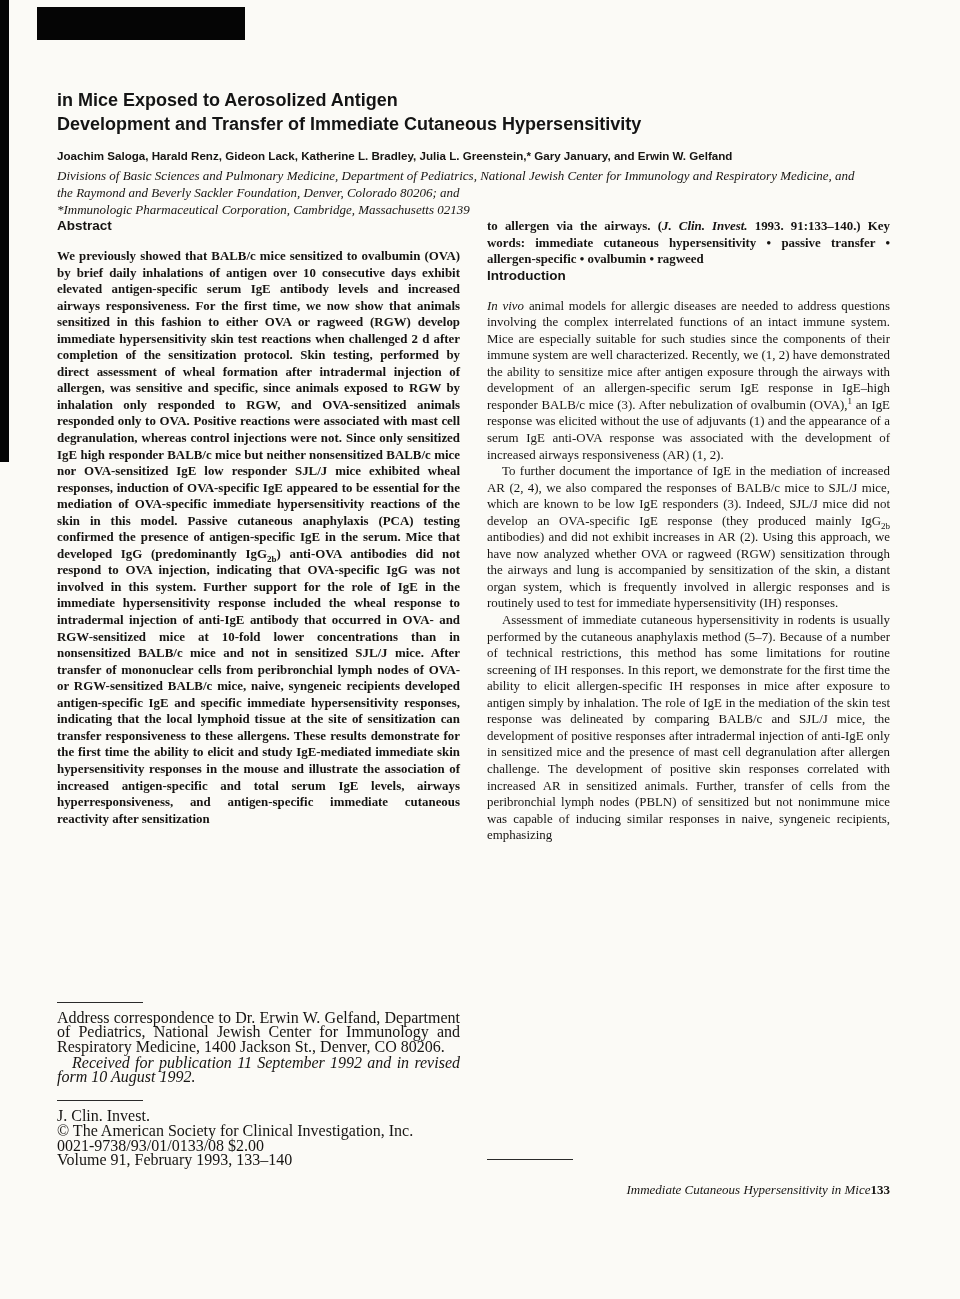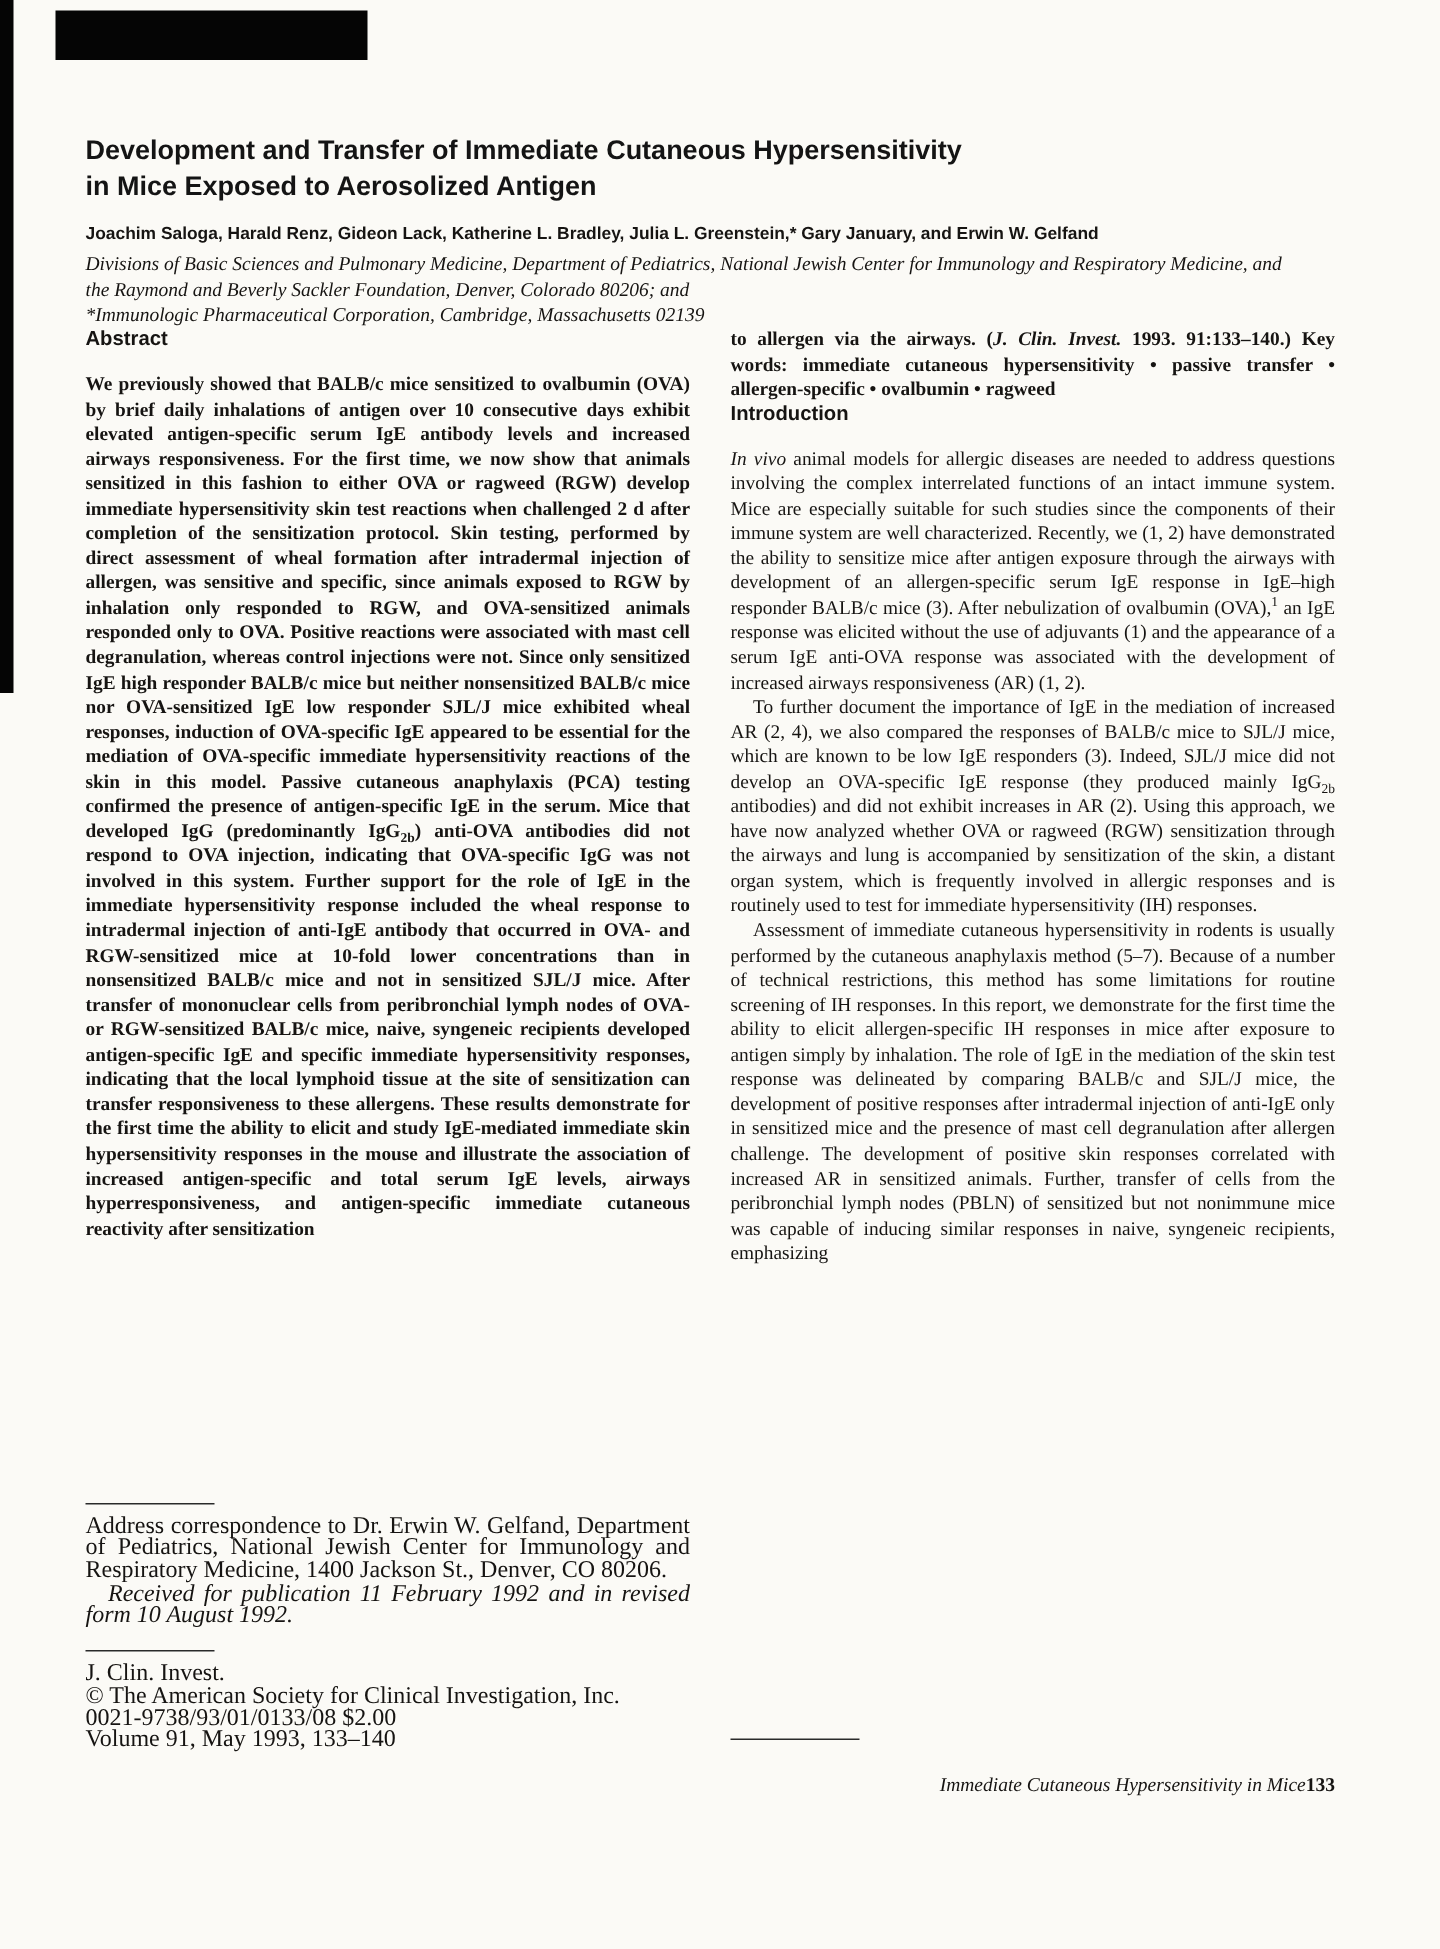--- a/index.html
+++ b/index.html
@@ -104,45 +104,45 @@
 </head>
 <body>
 
 <div class="page">
 
   <div class="artifact-top"></div>
   <div class="artifact-left"></div>
 
   <header>
     <h1 class="title">
+      <span class="tl">in Mice Exposed to Aerosolized Antigen</span>
       <span class="tl">Development and Transfer of Immediate Cutaneous Hypersensitivity</span>
-      <span class="tl">in Mice Exposed to Aerosolized Antigen</span>
     </h1>
     <p class="authors">Joachim Saloga, Harald Renz, Gideon Lack, Katherine L. Bradley, Julia L. Greenstein,* Gary January, and Erwin W. Gelfand</p>
     <p class="affil">
       <span>Divisions of Basic Sciences and Pulmonary Medicine, Department of Pediatrics, National Jewish Center for Immunology and Respiratory Medicine, and the Raymond and Beverly Sackler Foundation, Denver, Colorado 80206; and</span><br>
       <span>*Immunologic Pharmaceutical Corporation, Cambridge, Massachusetts 02139</span>
     </p>
   </header>
 
   <div class="columns">
 
     <section class="col">
       <h2 class="sect">Abstract</h2>
       <p class="abstract">We previously showed that BALB/c mice sensitized to ovalbumin (OVA) by brief daily inhalations of antigen over 10 consecutive days exhibit elevated antigen-specific serum IgE antibody levels and increased airways responsiveness. For the first time, we now show that animals sensitized in this fashion to either OVA or ragweed (RGW) develop immediate hypersensitivity skin test reactions when challenged 2 d after completion of the sensitization protocol. Skin testing, performed by direct assessment of wheal formation after intradermal injection of allergen, was sensitive and specific, since animals exposed to RGW by inhalation only responded to RGW, and OVA-sensitized animals responded only to OVA. Positive reactions were associated with mast cell degranulation, whereas control injections were not. Since only sensitized IgE high responder BALB/c mice but neither nonsensitized BALB/c mice nor OVA-sensitized IgE low responder SJL/J mice exhibited wheal responses, induction of OVA-specific IgE appeared to be essential for the mediation of OVA-specific immediate hypersensitivity reactions of the skin in this model. Passive cutaneous anaphylaxis (PCA) testing confirmed the presence of antigen-specific IgE in the serum. Mice that developed IgG (predominantly IgG<sub>2b</sub>) anti-OVA antibodies did not respond to OVA injection, indicating that OVA-specific IgG was not involved in this system. Further support for the role of IgE in the immediate hypersensitivity response included the wheal response to intradermal injection of anti-IgE antibody that occurred in OVA- and RGW-sensitized mice at 10-fold lower concentrations than in nonsensitized BALB/c mice and not in sensitized SJL/J mice. After transfer of mononuclear cells from peribronchial lymph nodes of OVA- or RGW-sensitized BALB/c mice, naive, syngeneic recipients developed antigen-specific IgE and specific immediate hypersensitivity responses, indicating that the local lymphoid tissue at the site of sensitization can transfer responsiveness to these allergens. These results demonstrate for the first time the ability to elicit and study IgE-mediated immediate skin hypersensitivity responses in the mouse and illustrate the association of increased antigen-specific and total serum IgE levels, airways hyperresponsiveness, and antigen-specific immediate cutaneous reactivity after sensitization</p>
 
       <div class="foot-block">
         <div class="rule"></div>
         <p class="fn">Address correspondence to Dr. Erwin W. Gelfand, Department of Pediatrics, National Jewish Center for Immunology and Respiratory Medicine, 1400 Jackson St., Denver, CO 80206.</p>
-        <p class="fn received">Received for publication 11 February 1992 and in revised form 10 August 1992.</p>
+        <p class="fn received">Received for publication 11 September 1992 and in revised form 10 August 1992.</p>
         <div class="rule rule2"></div>
         <p class="fn jline">J. Clin. Invest.</p>
         <p class="fn jline">© The American Society for Clinical Investigation, Inc.</p>
         <p class="fn jline">0021-9738/93/01/0133/08  $2.00</p>
-        <p class="fn jline">Volume 91, May 1993, 133–140</p>
+        <p class="fn jline">Volume 91, February 1993, 133–140</p>
       </div>
     </section>
 
     <section class="col">
       <p class="cont">to allergen via the airways. (<i>J. Clin. Invest.</i> 1993. 91:133–140.) Key words: immediate cutaneous hypersensitivity • passive transfer • allergen-specific • ovalbumin • ragweed</p>
       <h2 class="sect intro-h">Introduction</h2>
       <p class="body"><i>In vivo</i> animal models for allergic diseases are needed to address questions involving the complex interrelated functions of an intact immune system. Mice are especially suitable for such studies since the components of their immune system are well characterized. Recently, we (1, 2) have demonstrated the ability to sensitize mice after antigen exposure through the airways with development of an allergen-specific serum IgE response in IgE–high responder BALB/c mice (3). After nebulization of ovalbumin (OVA),<sup>1</sup> an IgE response was elicited without the use of adjuvants (1) and the appearance of a serum IgE anti-OVA response was associated with the development of increased airways responsiveness (AR) (1, 2).</p>
       <p class="body indent">To further document the importance of IgE in the mediation of increased AR (2, 4), we also compared the responses of BALB/c mice to SJL/J mice, which are known to be low IgE responders (3). Indeed, SJL/J mice did not develop an OVA-specific IgE response (they produced mainly IgG<sub>2b</sub> antibodies) and did not exhibit increases in AR (2). Using this approach, we have now analyzed whether OVA or ragweed (RGW) sensitization through the airways and lung is accompanied by sensitization of the skin, a distant organ system, which is frequently involved in allergic responses and is routinely used to test for immediate hypersensitivity (IH) responses.</p>
       <p class="body indent">Assessment of immediate cutaneous hypersensitivity in rodents is usually performed by the cutaneous anaphylaxis method (5–7). Because of a number of technical restrictions, this method has some limitations for routine screening of IH responses. In this report, we demonstrate for the first time the ability to elicit allergen-specific IH responses in mice after exposure to antigen simply by inhalation. The role of IgE in the mediation of the skin test response was delineated by comparing BALB/c and SJL/J mice, the development of positive responses after intradermal injection of anti-IgE only in sensitized mice and the presence of mast cell degranulation after allergen challenge. The development of positive skin responses correlated with increased AR in sensitized animals. Further, transfer of cells from the peribronchial lymph nodes (PBLN) of sensitized but not nonimmune mice was capable of inducing similar responses in naive, syngeneic recipients, emphasizing</p>
 

